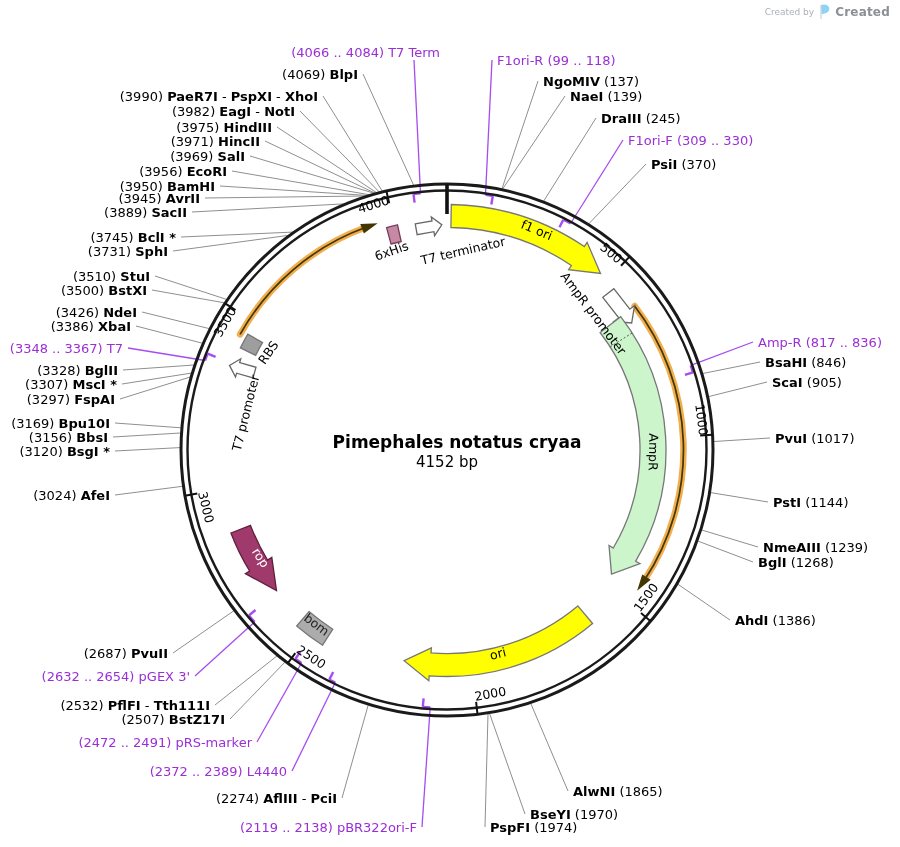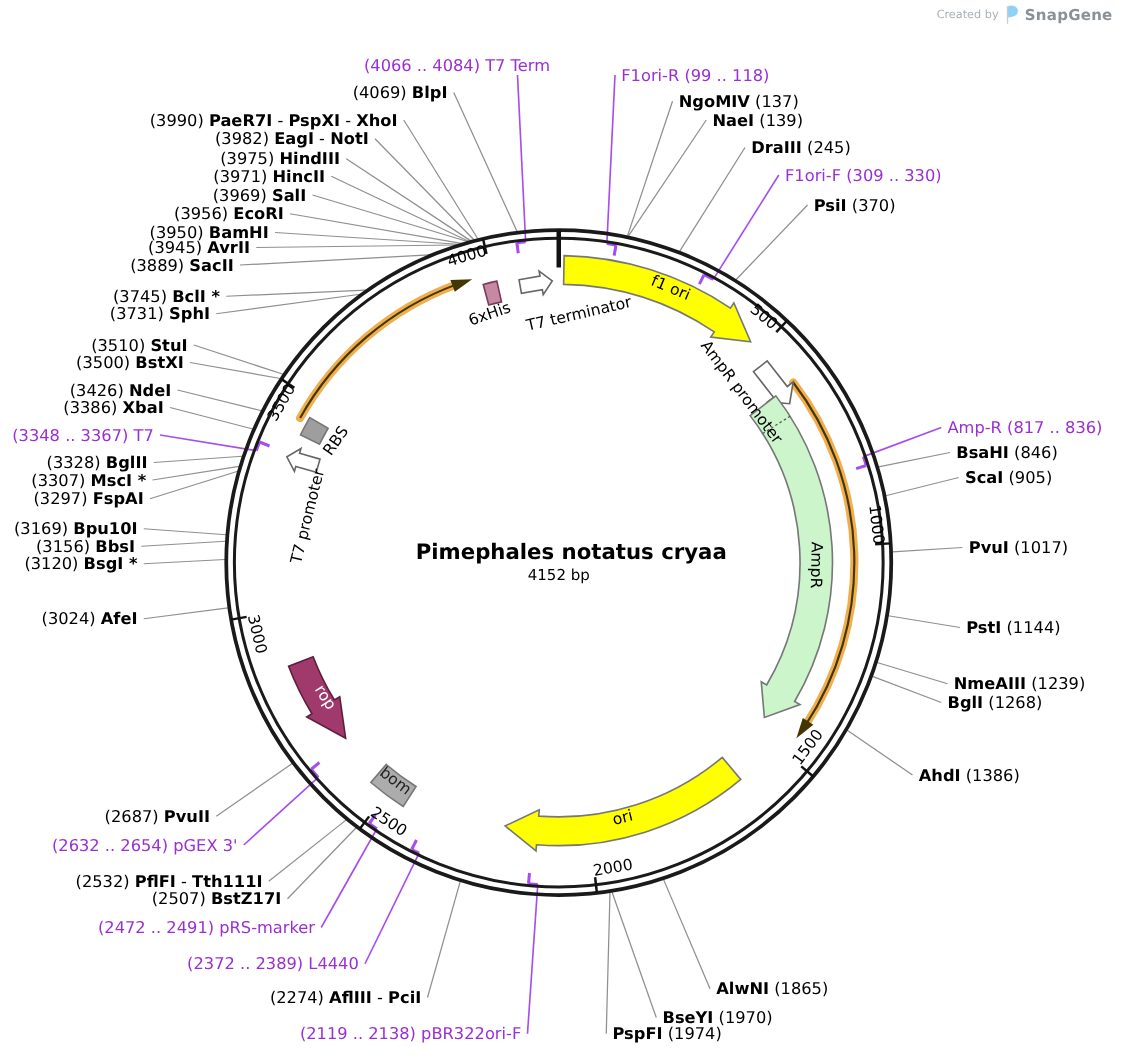--- a/index.html
+++ b/index.html
@@ -2,21 +2,21 @@
 <html><head>
 <meta charset="utf-8">
 <style>
   html,body{margin:0;padding:0;background:#fff;}
   #stage{position:relative;width:900px;height:847px;background:#fff;overflow:hidden;
          font-family:"DejaVu Sans","Liberation Sans",sans-serif;}
   #map-svg{position:absolute;left:0;top:0;}
   #title-block{position:absolute;left:447px;top:432px;transform:translateX(-50%);
                text-align:center;white-space:nowrap;pointer-events:none;}
   #title-block .t1{font-size:17px;font-weight:bold;color:#000;margin-left:20px;}
-  #title-block .t2{font-size:12px;color:#000;margin-top:1px;}
+  #title-block .t2{font-size:15px;color:#000;margin-top:1px;}
   #watermark{position:absolute;right:10px;top:4px;display:flex;align-items:center;gap:4px;text-align:center;}
   #watermark .cb{font-size:9px;color:#ABB0B6;}
   #watermark .sg{font-size:12px;font-weight:600;color:#8A9096;letter-spacing:0.2px;}
 </style>
 </head>
 <body>
 
 <div id="stage">
   <svg id="map-svg" width="900" height="847" viewBox="0 0 900 847" xmlns="http://www.w3.org/2000/svg">
       <g>
@@ -197,15 +197,15 @@
     <div class="t1">Pimephales notatus cryaa</div>
     <div class="t2">4152 bp</div>
   </div>
 
   <div id="watermark">
     <span class="cb">Created by</span>
     <svg width="13" height="16" viewBox="0 0 13 16">
       <path d="M3 1 C7 -0.5 10 1 11 3.2 C12 5.6 10.5 8.4 7.5 9.2 L3.6 10.2 Z" fill="#8ED3F5"></path>
       <path d="M3 1 L3 15" stroke="#C9CDD1" stroke-width="1.1" fill="none"></path>
     </svg>
-    <span class="sg">SnapGene</span>
+    <span class="sg">Created</span>
   </div>
 </div>
 
 </body></html>

